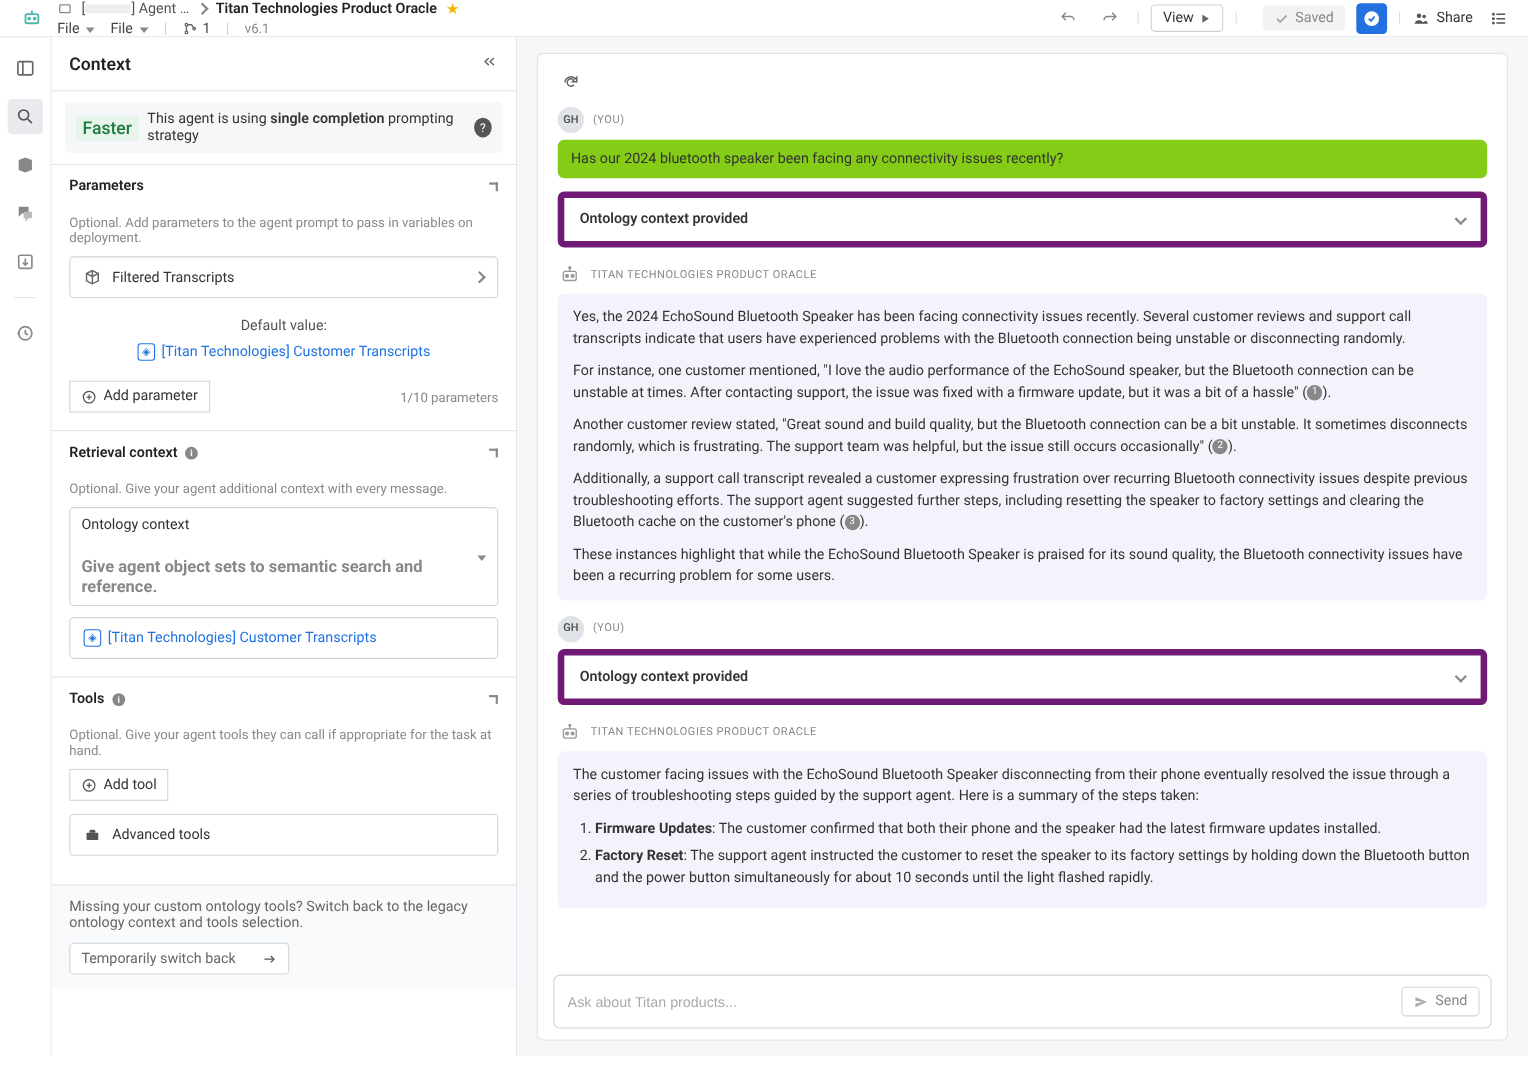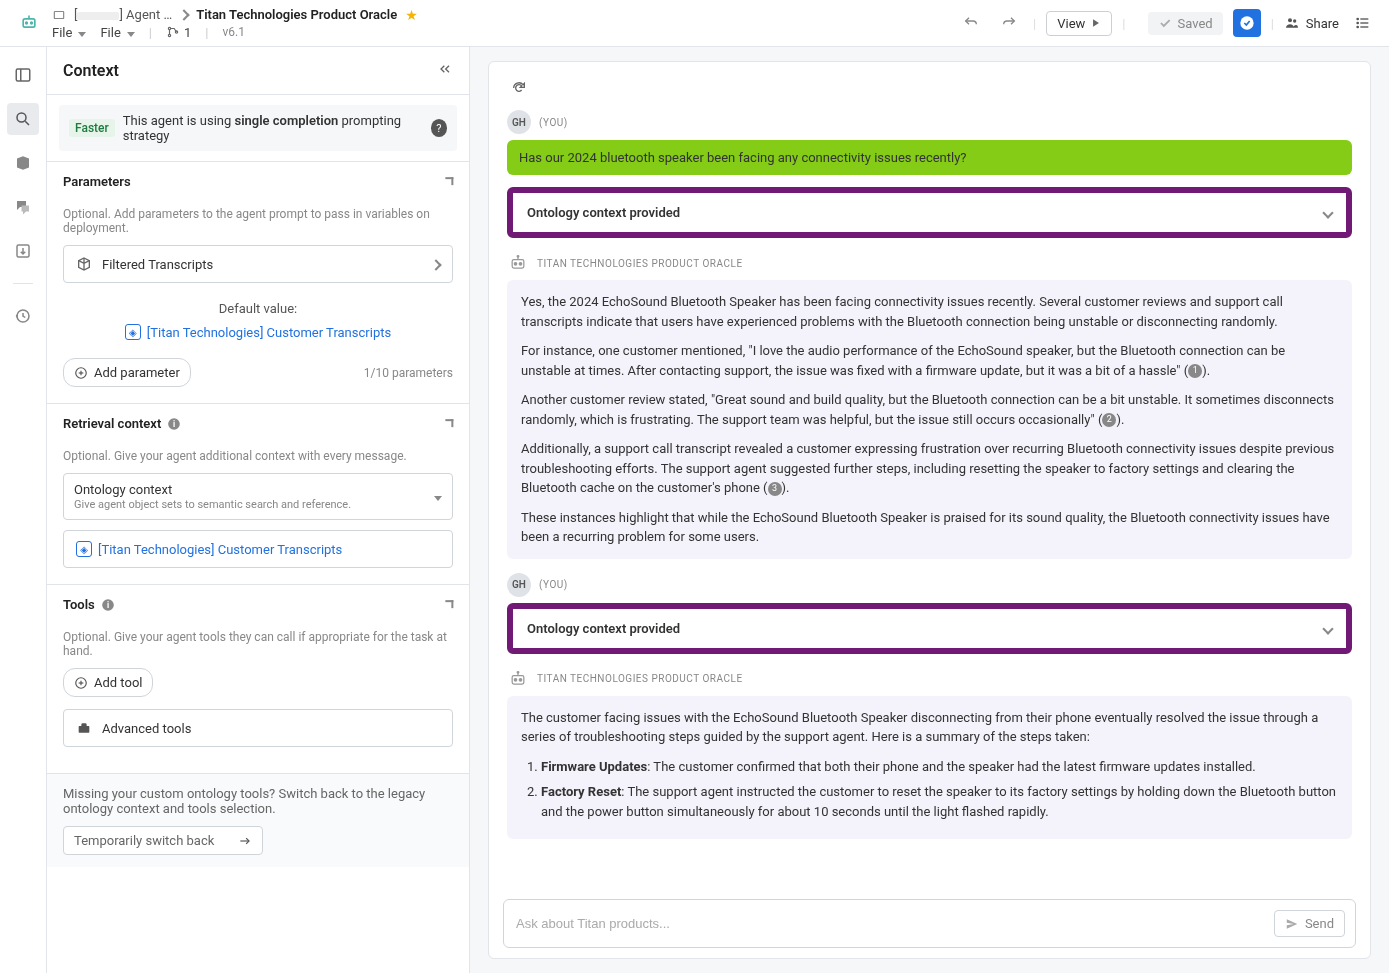--- a/index.html
+++ b/index.html
@@ -1,19 +1,19 @@
 <!DOCTYPE html>
 <html><head>
 <meta charset="utf-8">
 <style>
 * { box-sizing: border-box; margin: 0; padding: 0; }
 body { font-family: -apple-system, BlinkMacSystemFont, "Segoe UI", Roboto, sans-serif; font-size: 13px; color: #333; background: #fff; }
 
 
-.topbar { display: flex; align-items: center; height: 47px; border-bottom: 1px solid #e1e4e8; padding: 0 12px; }
+.topbar { display: flex; align-items: center; height: 34px; border-bottom: 1px solid #e1e4e8; padding: 0 12px; }
 .topbar-left { display:flex; flex-direction:column; gap:2px; flex:1; padding-left: 6px;}
 .breadcrumb-row { display:flex; align-items:center; gap:8px; font-size:13px; color:#555; }
 .breadcrumb-row .crumb { white-space:nowrap; }
 .breadcrumb-row .crumb.bold { font-weight:600; color:#222; }
 .breadcrumb-row .star { color:#f5b400; font-size:14px; }
 .breadcrumb-row .sep { color:#999; }
 .menu-row { display:flex; align-items:center; gap:14px; font-size:13px; color:#444; }
 .menu-row .menu-item { display:flex; align-items:center; gap:4px; cursor:pointer; }
 .menu-row .divider { color:#ccc; }
 .menu-row .version { color:#888; font-size:12px; }
@@ -30,41 +30,41 @@
 .leftrail .rail-icon { width:32px; height:32px; display:flex; align-items:center; justify-content:center; border-radius:4px; cursor:pointer; color:#666; }
 .leftrail .rail-icon.active { background:#e8eaed; }
 .leftrail .rail-sep { width:20px; height:1px; background:#e1e4e8; margin:4px 0;}
 
 
 .context-panel { width:423px; border-right:1px solid #e1e4e8; overflow-y:auto; background:#fff; }
 .panel-header { display:flex; align-items:center; justify-content:space-between; padding:14px 16px; border-bottom:1px solid #e1e4e8;}
 .panel-header h2 { font-size:16px; font-weight:600; color:#222; }
 .collapse-btn { cursor:pointer; color:#666; }
 .info-banner { margin:10px 12px; background:#f6f7f9; border-radius:4px; padding:8px 10px; display:flex; align-items:center; gap:8px; font-size:13px; }
-.info-banner .badge { background:#e6f4ea; color:#1e7a3e; padding:2px 6px; border-radius:3px; font-size:12px; font-weight:500;}
+.info-banner .badge { background:#e6f4ea; color:#1e7a3e; padding:2px 6px; border-radius:3px; font-size:16px; font-weight:500;}
 .info-banner .strong { font-weight:600; }
 .info-banner .q { width:18px; height:18px; border-radius:50%; background:#555; color:#fff; display:flex; align-items:center; justify-content:center; font-size:11px; margin-left:auto;}
 
 .section-header { display:flex; align-items:center; justify-content:space-between; padding:12px 16px; border-top:1px solid #e1e4e8; cursor:pointer;}
 .section-header .title { font-weight:600; font-size:13px; color:#222; display:flex; align-items:center; gap:6px;}
 .section-body { padding: 6px 16px 16px 16px; }
 .hint { font-size:12px; color:#888; margin-bottom:10px; }
 .param-card { border:1px solid #d0d5da; border-radius:4px; padding:10px 12px; display:flex; align-items:center; gap:10px; cursor:pointer; margin-bottom:10px;}
 .param-card .chev { margin-left:auto; color:#888; }
 .default-row { display:flex; align-items:center; gap:8px; padding:8px 4px; font-size:13px;flex-direction:column;}
 .default-row .label { color:#555; }
 .link-chip { display:flex; align-items:center; gap:6px; color:#2172e0; }
 .link-chip .cube { width:16px; height:16px; border:1px solid #2172e0; border-radius:3px; display:flex; align-items:center; justify-content:center; font-size:10px; color:#2172e0;}
 .add-param-row { display:flex; align-items:center; justify-content:space-between; margin-top:10px;}
-.add-param-btn { border:1px solid #d0d5da; border-radius:12px; padding:6px 10px; display:flex; align-items:center; gap:6px; cursor:pointer; font-size:13px;}
+.add-param-btn { border:1px solid #d0d5da; border-radius:0; padding:6px 10px; display:flex; align-items:center; gap:6px; cursor:pointer; font-size:13px;}
 .count { font-size:12px; color:#888; }
 
 .ont-select { border:1px solid #d0d5da; border-radius:4px; padding:8px 10px; cursor:pointer; margin-bottom:10px;}
 .ont-select .ont-title { font-size:13px; }
-.ont-select .ont-sub { font-size:11px; color:#888; margin-top:1px;}
+.ont-select .ont-sub { font-size:15px; color:#888; margin-top:21px;font-weight:bold;}
 .ont-select-row { display:flex; align-items:center; justify-content:space-between; }
 .ont-ref-card { border:1px solid #d0d5da; border-radius:4px; padding:10px 12px; display:flex; align-items:center; gap:8px;}
 
 .legacy-note { padding:12px 16px; font-size:13px; color:#666; border-top:1px solid #e1e4e8; background:#f9fafb;}
 .switch-back-btn { margin-top:10px; border:1px solid #d0d5da; border-radius:4px; padding:6px 10px; display:inline-flex; align-items:center; gap:24px; cursor:pointer; background:#fff;}
 
 
 .chat-area { flex:1; background:#f6f7f9; display:flex; flex-direction:column; padding:14px 18px; position:relative;}
 .chat-column { flex:1; background:#fff; border:1px solid #e1e4e8; border-radius:6px; display:flex; flex-direction:column; overflow:hidden;}
 .chat-scroll { flex:1; overflow-y:auto; padding:14px 18px 10px 18px; }

